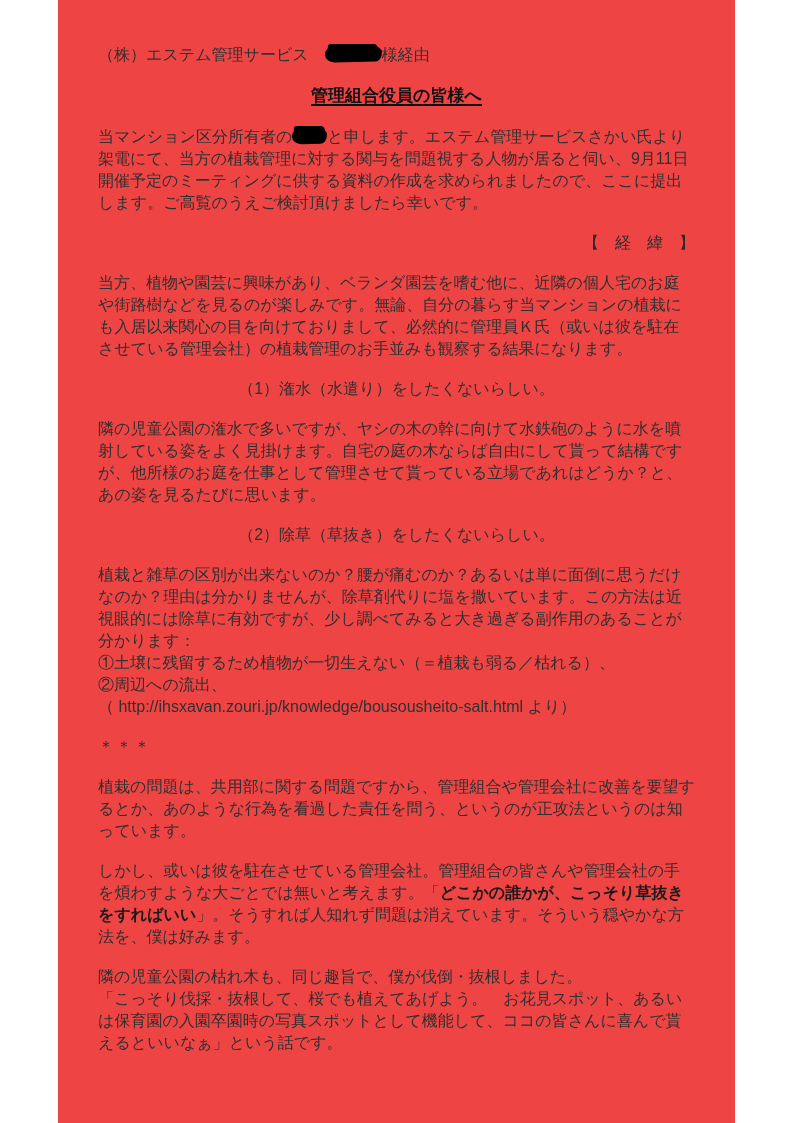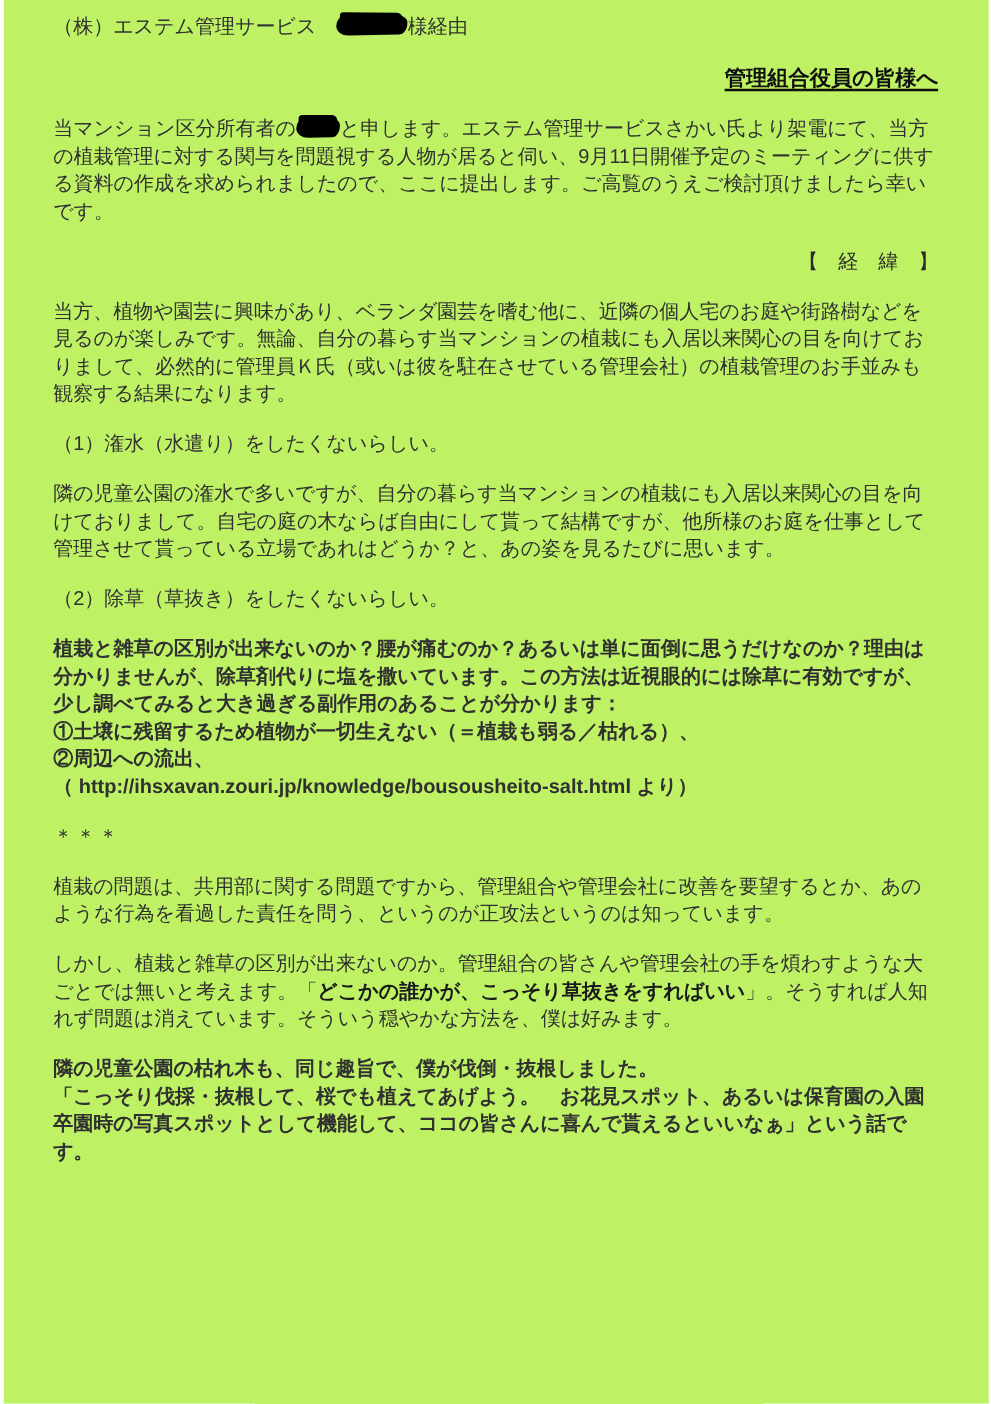--- a/index.html
+++ b/index.html
@@ -1,51 +1,51 @@
 <!DOCTYPE html>
 <html><head>
 <meta charset="utf-8">
 <style>
   html, body { margin: 0; padding: 0; background: #ffffff; }
   .page {
     position: relative;
-    width: 788px;
+    width: 677px;
     height: 1123px;
     margin: 0 auto;
-    background: #bef264;
+    background: #ef4444;
     box-sizing: border-box;
-    padding: 11px 40px 0 40px;
+    padding: 44px 40px 0 40px;
     font-family: "Liberation Sans", sans-serif;
     font-size: 16px;
     line-height: 22px;
     color: #303030;
     overflow: hidden;
   }
   .line { margin: 0; }
   .para { margin: 12px 0 18px 0; }
   .doc-title {
     margin: 18px 0 18px 0;
-    text-align: right;
+    text-align: center;
     font-size: 17px;
     font-weight: bold;
     color: #0f0f0f;
     line-height: 24px;
   }
   .doc-title .underlined {
     text-decoration: underline;
     text-decoration-thickness: 2px;
     text-underline-offset: 3px;
   }
   .section-heading {
     margin: 0 0 18px 0;
     text-align: right;
     color: #2a2a2a;
   }
-  .item-heading { margin: 0 0 18px 0; }
-  .tight { margin: 0; font-weight: bold; }
+  .item-heading { margin: 0 0 18px 0; text-align: center; }
+  .tight { margin: 0; }
   .block { margin: 0 0 18px 0; }
   .separator { margin: 0 0 18px 0; letter-spacing: 2px; }
   .bold-quote { font-weight: bold; color: #1a1a1a; }
   .redaction {
     display: inline-block;
     background: #000000;
     height: 16px;
     vertical-align: -2px;
     border-radius: 8px 11px 7px 10px / 9px 7px 10px 8px;
     transform: rotate(-1.2deg);
@@ -76,35 +76,35 @@
 
   <p class="para"><span>当マンション区分所有者の</span><span class="redaction redaction-sm"></span><span>と申します。エステム管理サービスさかい氏より架電にて、当方の植栽管理に対する関与を問題視する人物が居ると伺い、9月11日開催予定のミーティングに供する資料の作成を求められましたので、ここに提出します。ご高覧のうえご検討頂けましたら幸いです。</span></p>
 
   <div class="section-heading">【　経　緯　】</div>
 
   <p class="para">当方、植物や園芸に興味があり、ベランダ園芸を嗜む他に、近隣の個人宅のお庭や街路樹などを見るのが楽しみです。無論、自分の暮らす当マンションの植栽にも入居以来関心の目を向けておりまして、必然的に管理員Ｋ氏（或いは彼を駐在させている管理会社）の植栽管理のお手並みも観察する結果になります。</p>
 
 
   <p class="item-heading">（1）潅水（水遣り）をしたくないらしい。</p>
 
-  <p class="para">隣の児童公園の潅水で多いですが、自分の暮らす当マンションの植栽にも入居以来関心の目を向けておりまして。自宅の庭の木ならば自由にして貰って結構ですが、他所様のお庭を仕事として管理させて貰っている立場であれはどうか？と、あの姿を見るたびに思います。</p>
+  <p class="para">隣の児童公園の潅水で多いですが、ヤシの木の幹に向けて水鉄砲のように水を噴射している姿をよく見掛けます。自宅の庭の木ならば自由にして貰って結構ですが、他所様のお庭を仕事として管理させて貰っている立場であれはどうか？と、あの姿を見るたびに思います。</p>
 
   <p class="item-heading">（2）除草（草抜き）をしたくないらしい。</p>
 
   <div class="block">
     <p class="tight">植栽と雑草の区別が出来ないのか？腰が痛むのか？あるいは単に面倒に思うだけなのか？理由は分かりませんが、除草剤代りに塩を撒いています。この方法は近視眼的には除草に有効ですが、少し調べてみると大き過ぎる副作用のあることが分かります：</p>
     <div class="tight">①土壌に残留するため植物が一切生えない（＝植栽も弱る／枯れる）、</div>
     <div class="tight">②周辺への流出、</div>
     <div class="tight">（ http://ihsxavan.zouri.jp/knowledge/bousousheito-salt.html より）</div>
   </div>
 
   <div class="separator">＊＊＊</div>
 
   <p class="para">植栽の問題は、共用部に関する問題ですから、管理組合や管理会社に改善を要望するとか、あのような行為を看過した責任を問う、というのが正攻法というのは知っています。</p>
 
-  <p class="para"><span>しかし、植栽と雑草の区別が出来ないのか。管理組合の皆さんや管理会社の手を煩わすような大ごとでは無いと考えます。「</span><span class="bold-quote">どこかの誰かが、こっそり草抜きをすればいい</span><span>」。そうすれば人知れず問題は消えています。そういう穏やかな方法を、僕は好みます。</span></p>
+  <p class="para"><span>しかし、或いは彼を駐在させている管理会社。管理組合の皆さんや管理会社の手を煩わすような大ごとでは無いと考えます。「</span><span class="bold-quote">どこかの誰かが、こっそり草抜きをすればいい</span><span>」。そうすれば人知れず問題は消えています。そういう穏やかな方法を、僕は好みます。</span></p>
 
   <div class="block">
     <div class="tight">隣の児童公園の枯れ木も、同じ趣旨で、僕が伐倒・抜根しました。</div>
     <div class="tight">「こっそり伐採・抜根して、桜でも植えてあげよう。　お花見スポット、あるいは保育園の入園卒園時の写真スポットとして機能して、ココの皆さんに喜んで貰えるといいなぁ」という話です。</div>
   </div>
 
 </div>
 
 </body></html>

